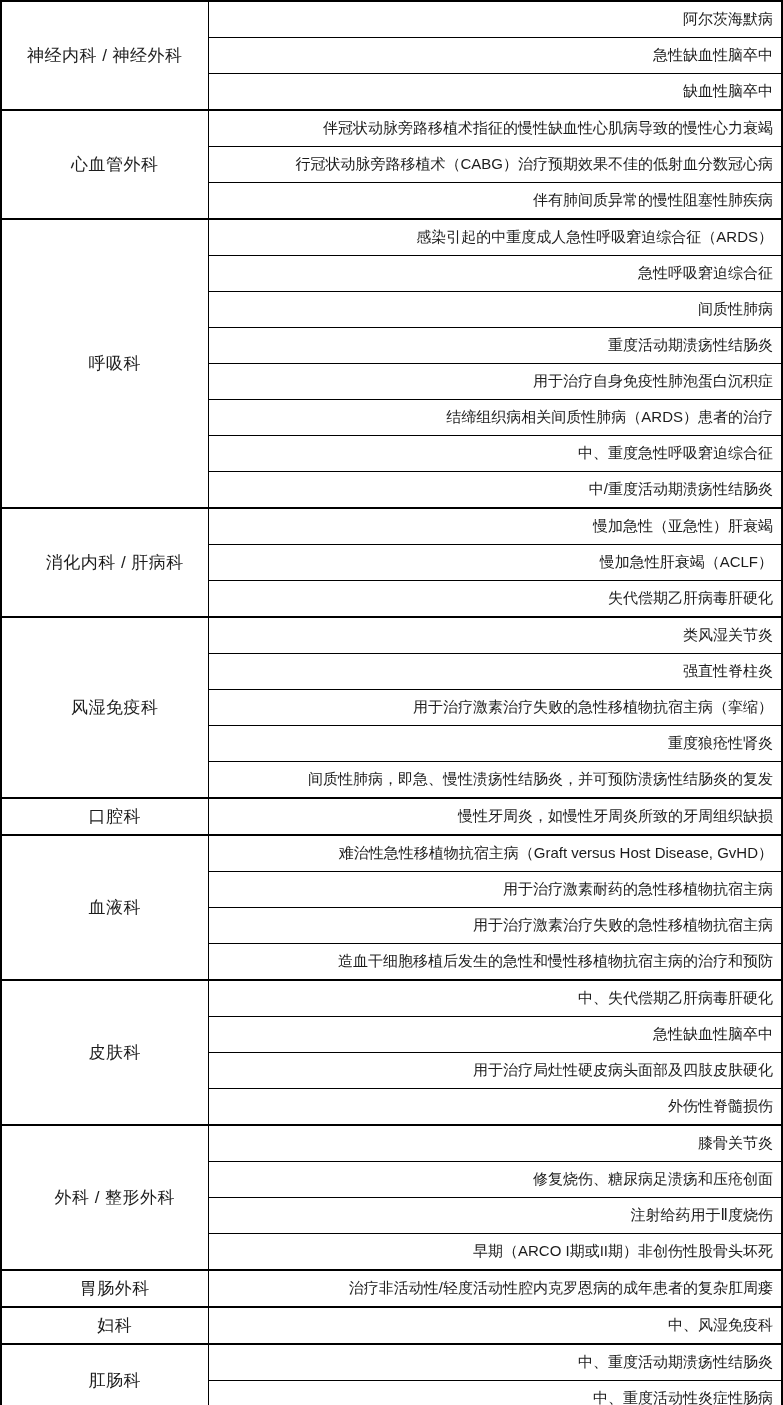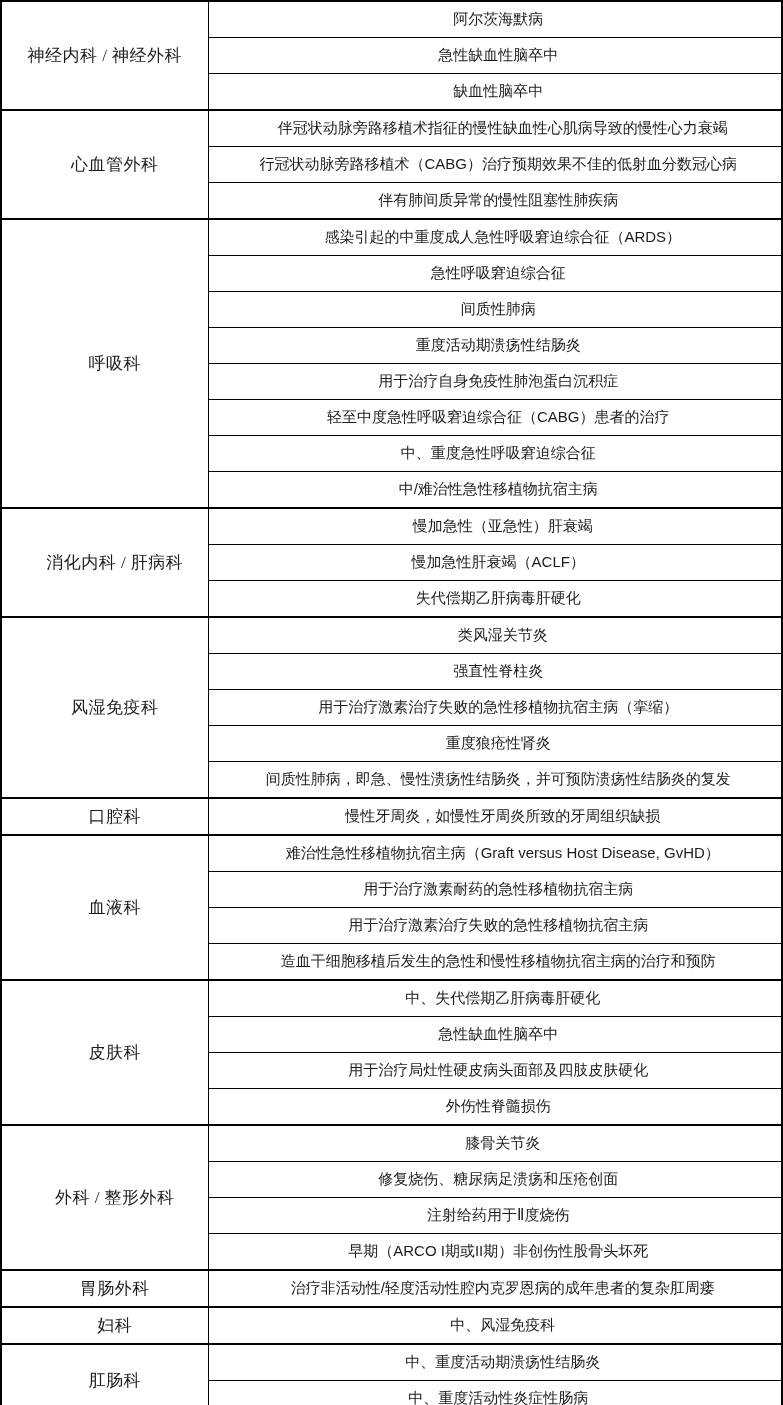--- a/index.html
+++ b/index.html
@@ -30,24 +30,23 @@
     vertical-align: middle;
     background: #ffffff;
     overflow: hidden;
   }
   tr.group-start td { border-top: 2px solid #000000; padding-left: 24px; }
   td.dept {
     text-align: center;
     font-size: 17px;
     letter-spacing: 0.5px;
     padding: 0 4px;
-    font-family: Liberation Serif, serif;
   }
   td.indication {
-    text-align: center;
+    text-align: right;
     font-size: 15px;
     padding: 0 8px 0 15px;
     white-space: nowrap;
   }
 </style>
 </head>
 <body>
 
 <div class="page">
   <table class="dept-table">
@@ -86,27 +85,27 @@
         <tr>
           <td class="indication">间质性肺病</td>
         </tr>
         <tr>
           <td class="indication">重度活动期溃疡性结肠炎</td>
         </tr>
         <tr>
           <td class="indication">用于治疗自身免疫性肺泡蛋白沉积症</td>
         </tr>
         <tr>
-          <td class="indication">轻至中度急性呼吸窘迫综合征（CABG）患者的治疗</td>
+          <td class="indication">结缔组织病相关间质性肺病（ARDS）患者的治疗</td>
         </tr>
         <tr>
           <td class="indication">中、重度急性呼吸窘迫综合征</td>
         </tr>
         <tr>
-          <td class="indication">中/难治性急性移植物抗宿主病</td>
+          <td class="indication">中/重度活动期溃疡性结肠炎</td>
         </tr>
         <tr class="group-start">
           <td class="dept" rowspan="3">消化内科 / 肝病科</td>
           <td class="indication">慢加急性（亚急性）肝衰竭</td>
         </tr>
         <tr>
           <td class="indication">慢加急性肝衰竭（ACLF）</td>
         </tr>
         <tr>
           <td class="indication">失代偿期乙肝病毒肝硬化</td>

